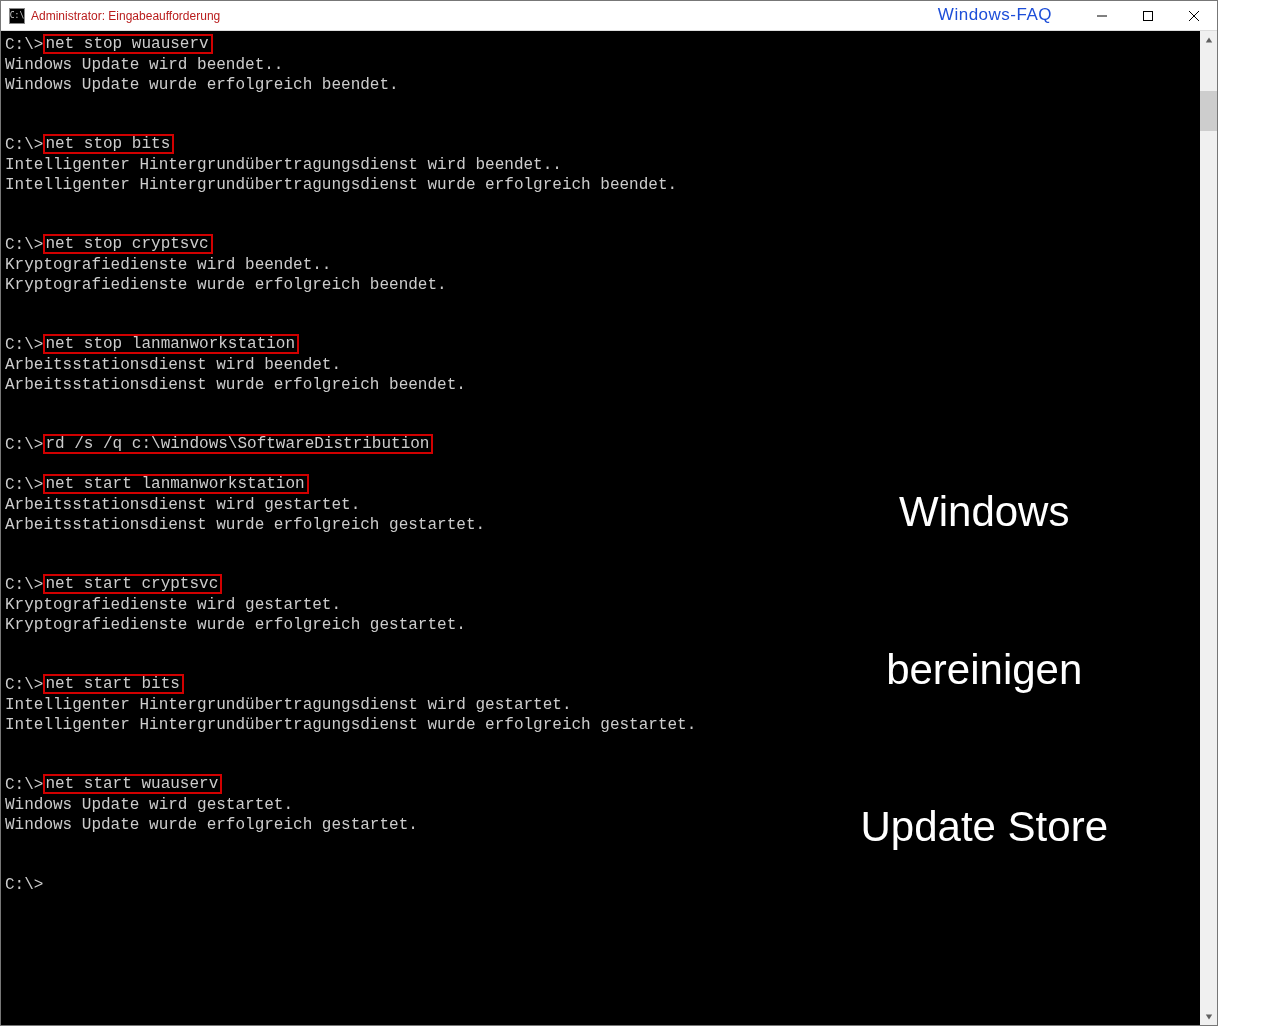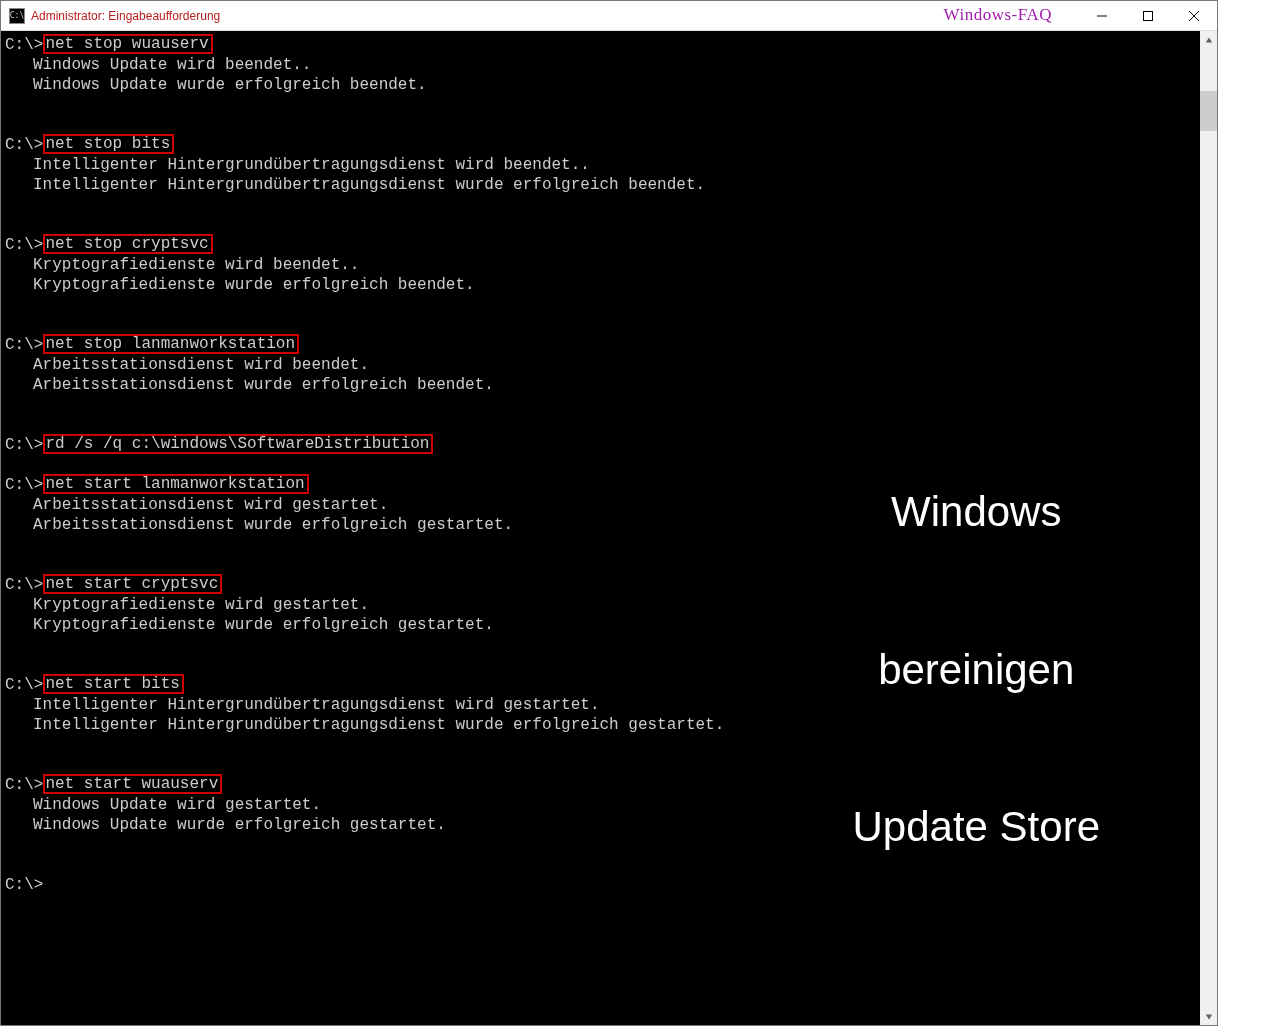--- a/index.html
+++ b/index.html
@@ -44,25 +44,24 @@
     .titlebar-text {
       font-size: 12px;
       color: #b91c1c;
       flex: 1;
     }
     .watermark {
       position: absolute;
       top: 4px;
       right: 165px;
       font-size: 17px;
-      color: #a21caf;
+      color: #1d4ed8;
       font-weight: 400;
       pointer-events: none;
       letter-spacing: 0.5px;
-      font-family: Liberation Serif, serif;
     }
     .window-controls {
       display: flex;
       height: 100%;
     }
     .win-btn {
       width: 46px;
       height: 100%;
       display: flex;
       align-items: center;
@@ -111,34 +110,34 @@
     .scroll-arrow svg { width: 8px; height: 8px; fill: #606060; }
     .scroll-thumb {
       position: absolute;
       top: 60px;
       left: 0;
       width: 17px;
       height: 40px;
       background: #cdcdcd;
       cursor: pointer;
     }
-    .line { display: block; height: 20px; margin-left: 28px; }
+    .line { display: block; height: 20px; }
     .prompt-line { display: flex; align-items: flex-start; height: 20px; }
     .prompt { color: #ccc; }
     .cmd-box {
       border: 2px solid #d10000;
       color: #ccc;
       display: inline-block;
       line-height: 16px;
       padding: 0 2px 0 0;
       margin-top: -1px;
     }
     .overlay-title {
       position: absolute;
-      right: 100px;
+      right: 92px;
       top: 350px;
       color: #fff;
       font-family: Arial, "Segoe UI", sans-serif;
       font-size: 42px;
       text-align: center;
       line-height: 1.25;
       pointer-events: none;
       font-weight: 400;
     }
   </style>

